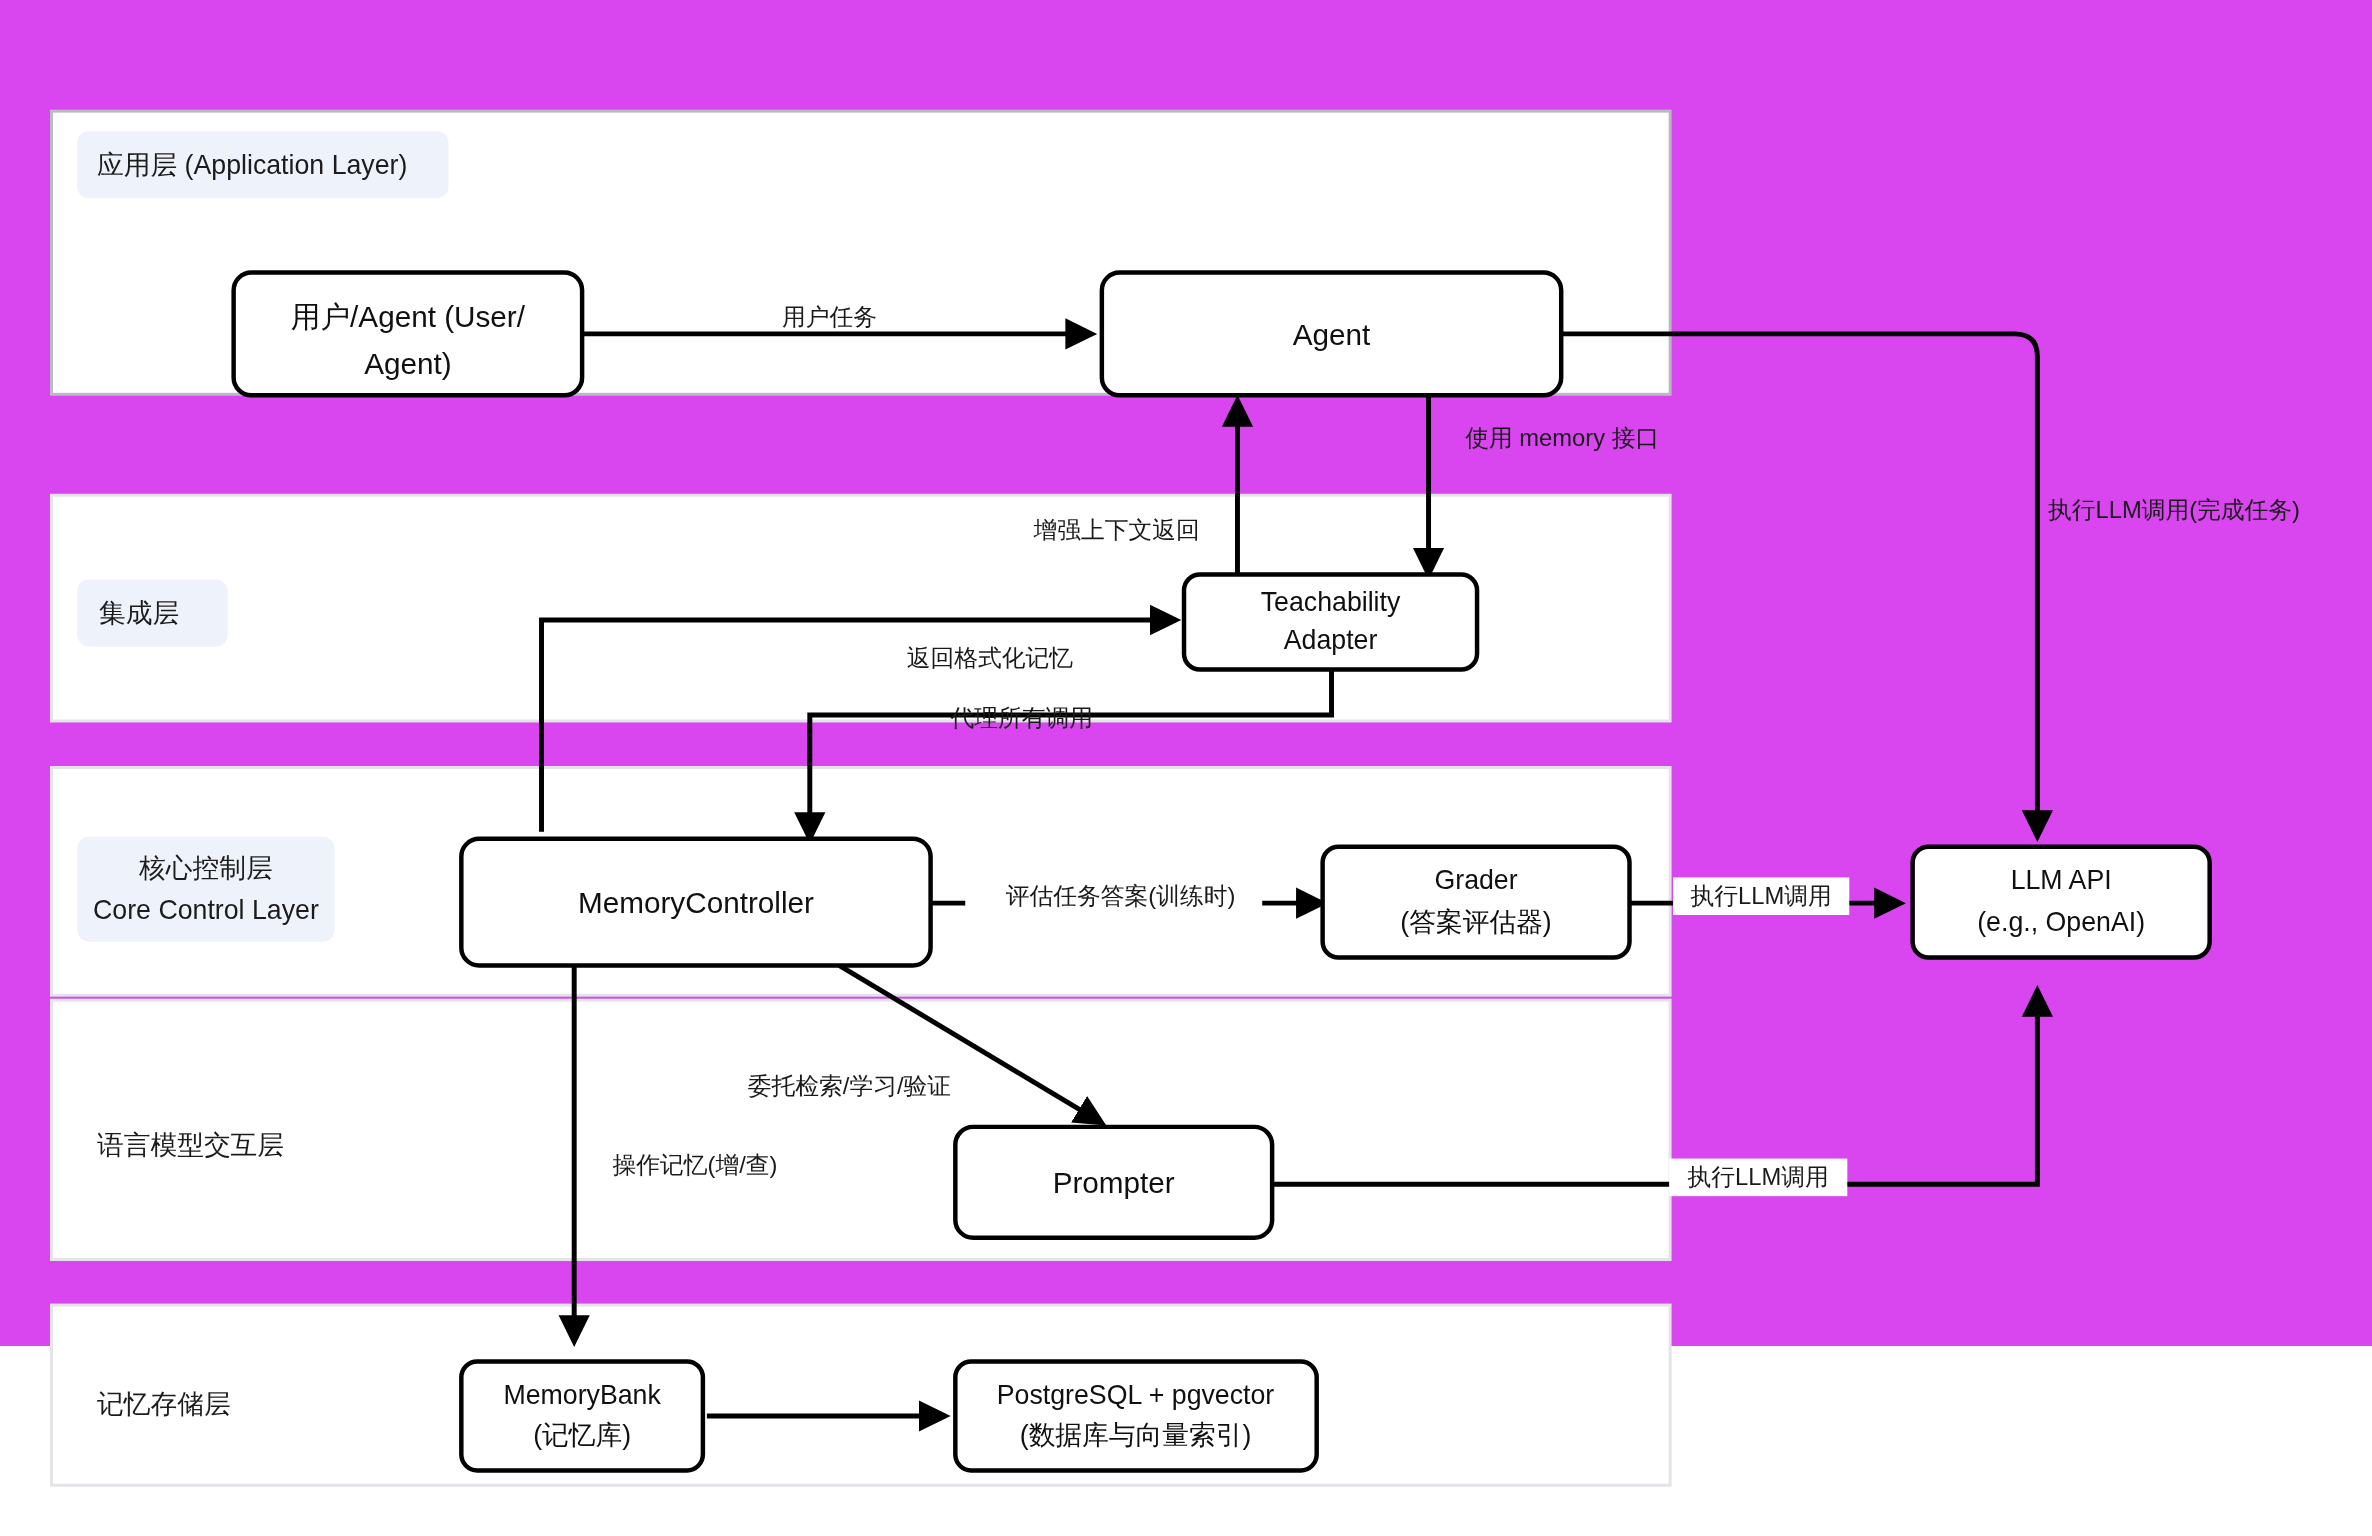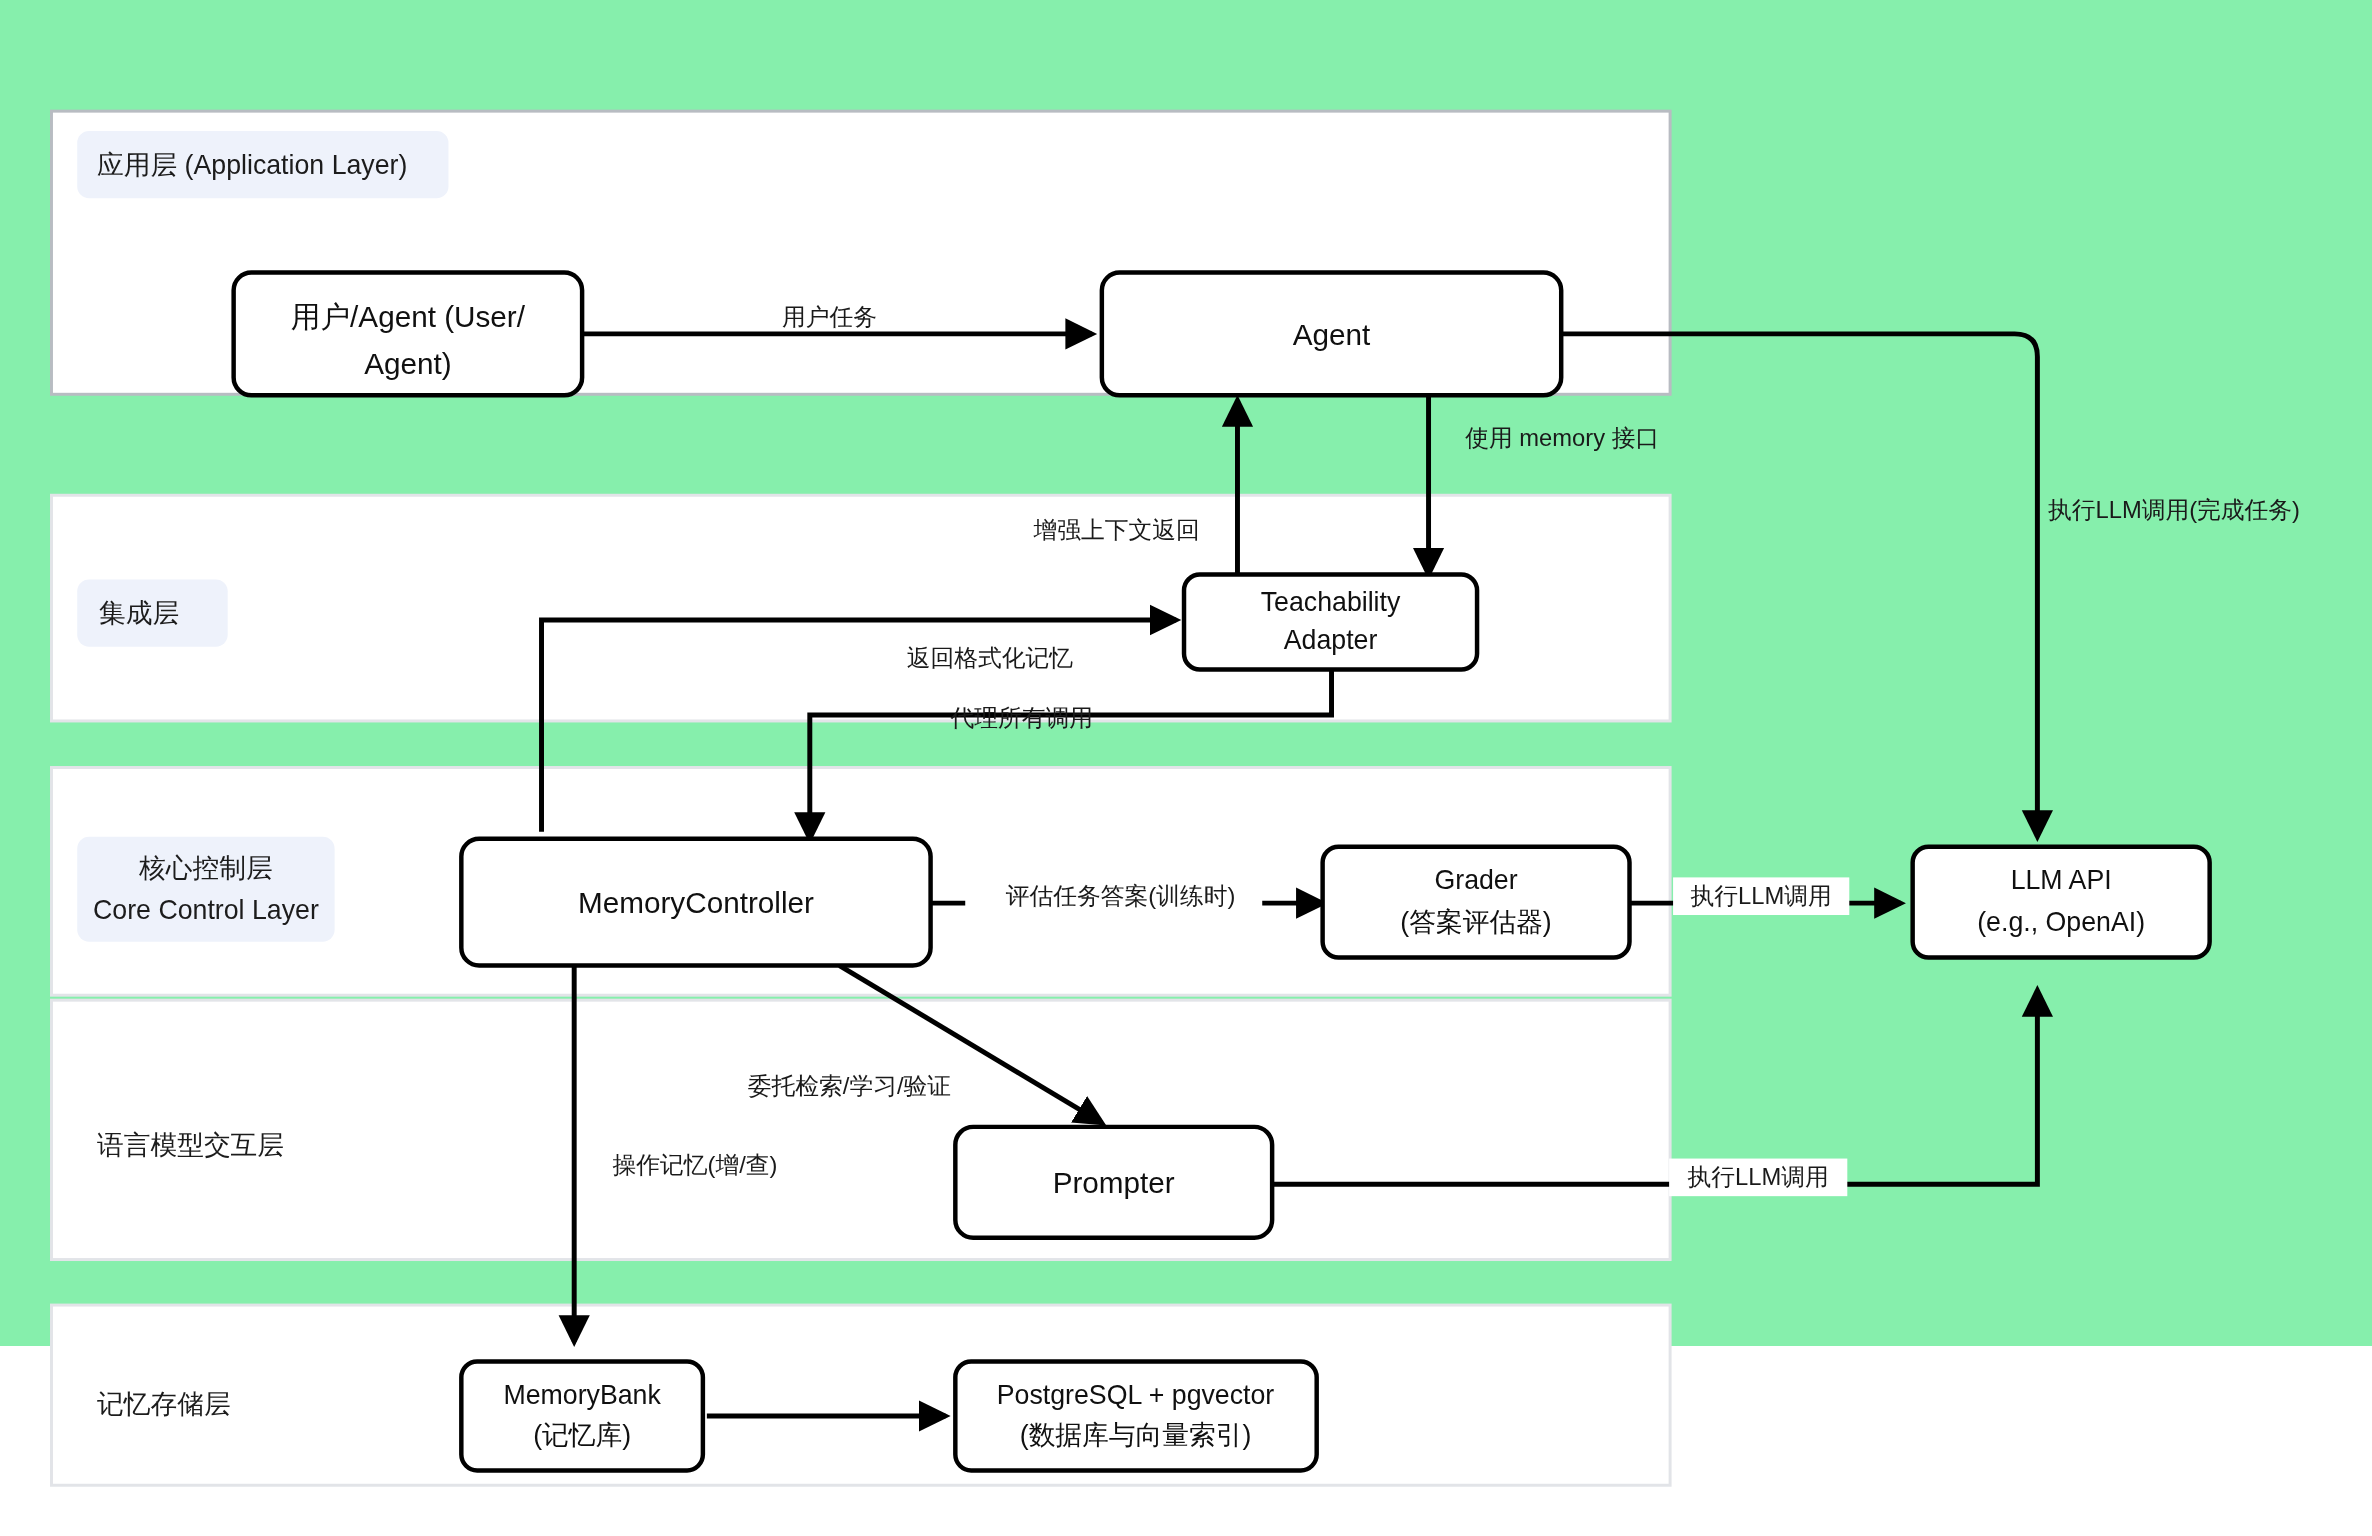--- a/index.html
+++ b/index.html
@@ -1,21 +1,21 @@
 <!DOCTYPE html>
 <html lang="zh"><head>
 <meta charset="utf-8">
 <title>Memory Architecture Diagram</title>
 <style>
   html,body{margin:0;padding:0;background:#ffffff;}
   body{
     font-family:"Liberation Sans","DejaVu Sans",sans-serif;
     width:2372px;height:1537px;overflow:hidden;
   }
-  #canvas{position:relative;width:2372px;height:1346px;background:#86efac;}
+  #canvas{position:relative;width:2372px;height:1346px;background:#d946ef;}
   #diagram{position:absolute;left:0;top:0;width:2372px;height:1537px;}
 
   .band-rect{fill:#ffffff;}
   .band-rect.first{stroke:#b8bcc2;stroke-width:3;}
   .band-rect.rest{stroke:#e2e4e8;stroke-width:3;}
 
   .band-chip{fill:#eef2fb;}
 
   .band-label{
     font-family:"Liberation Sans","DejaVu Sans",sans-serif;

